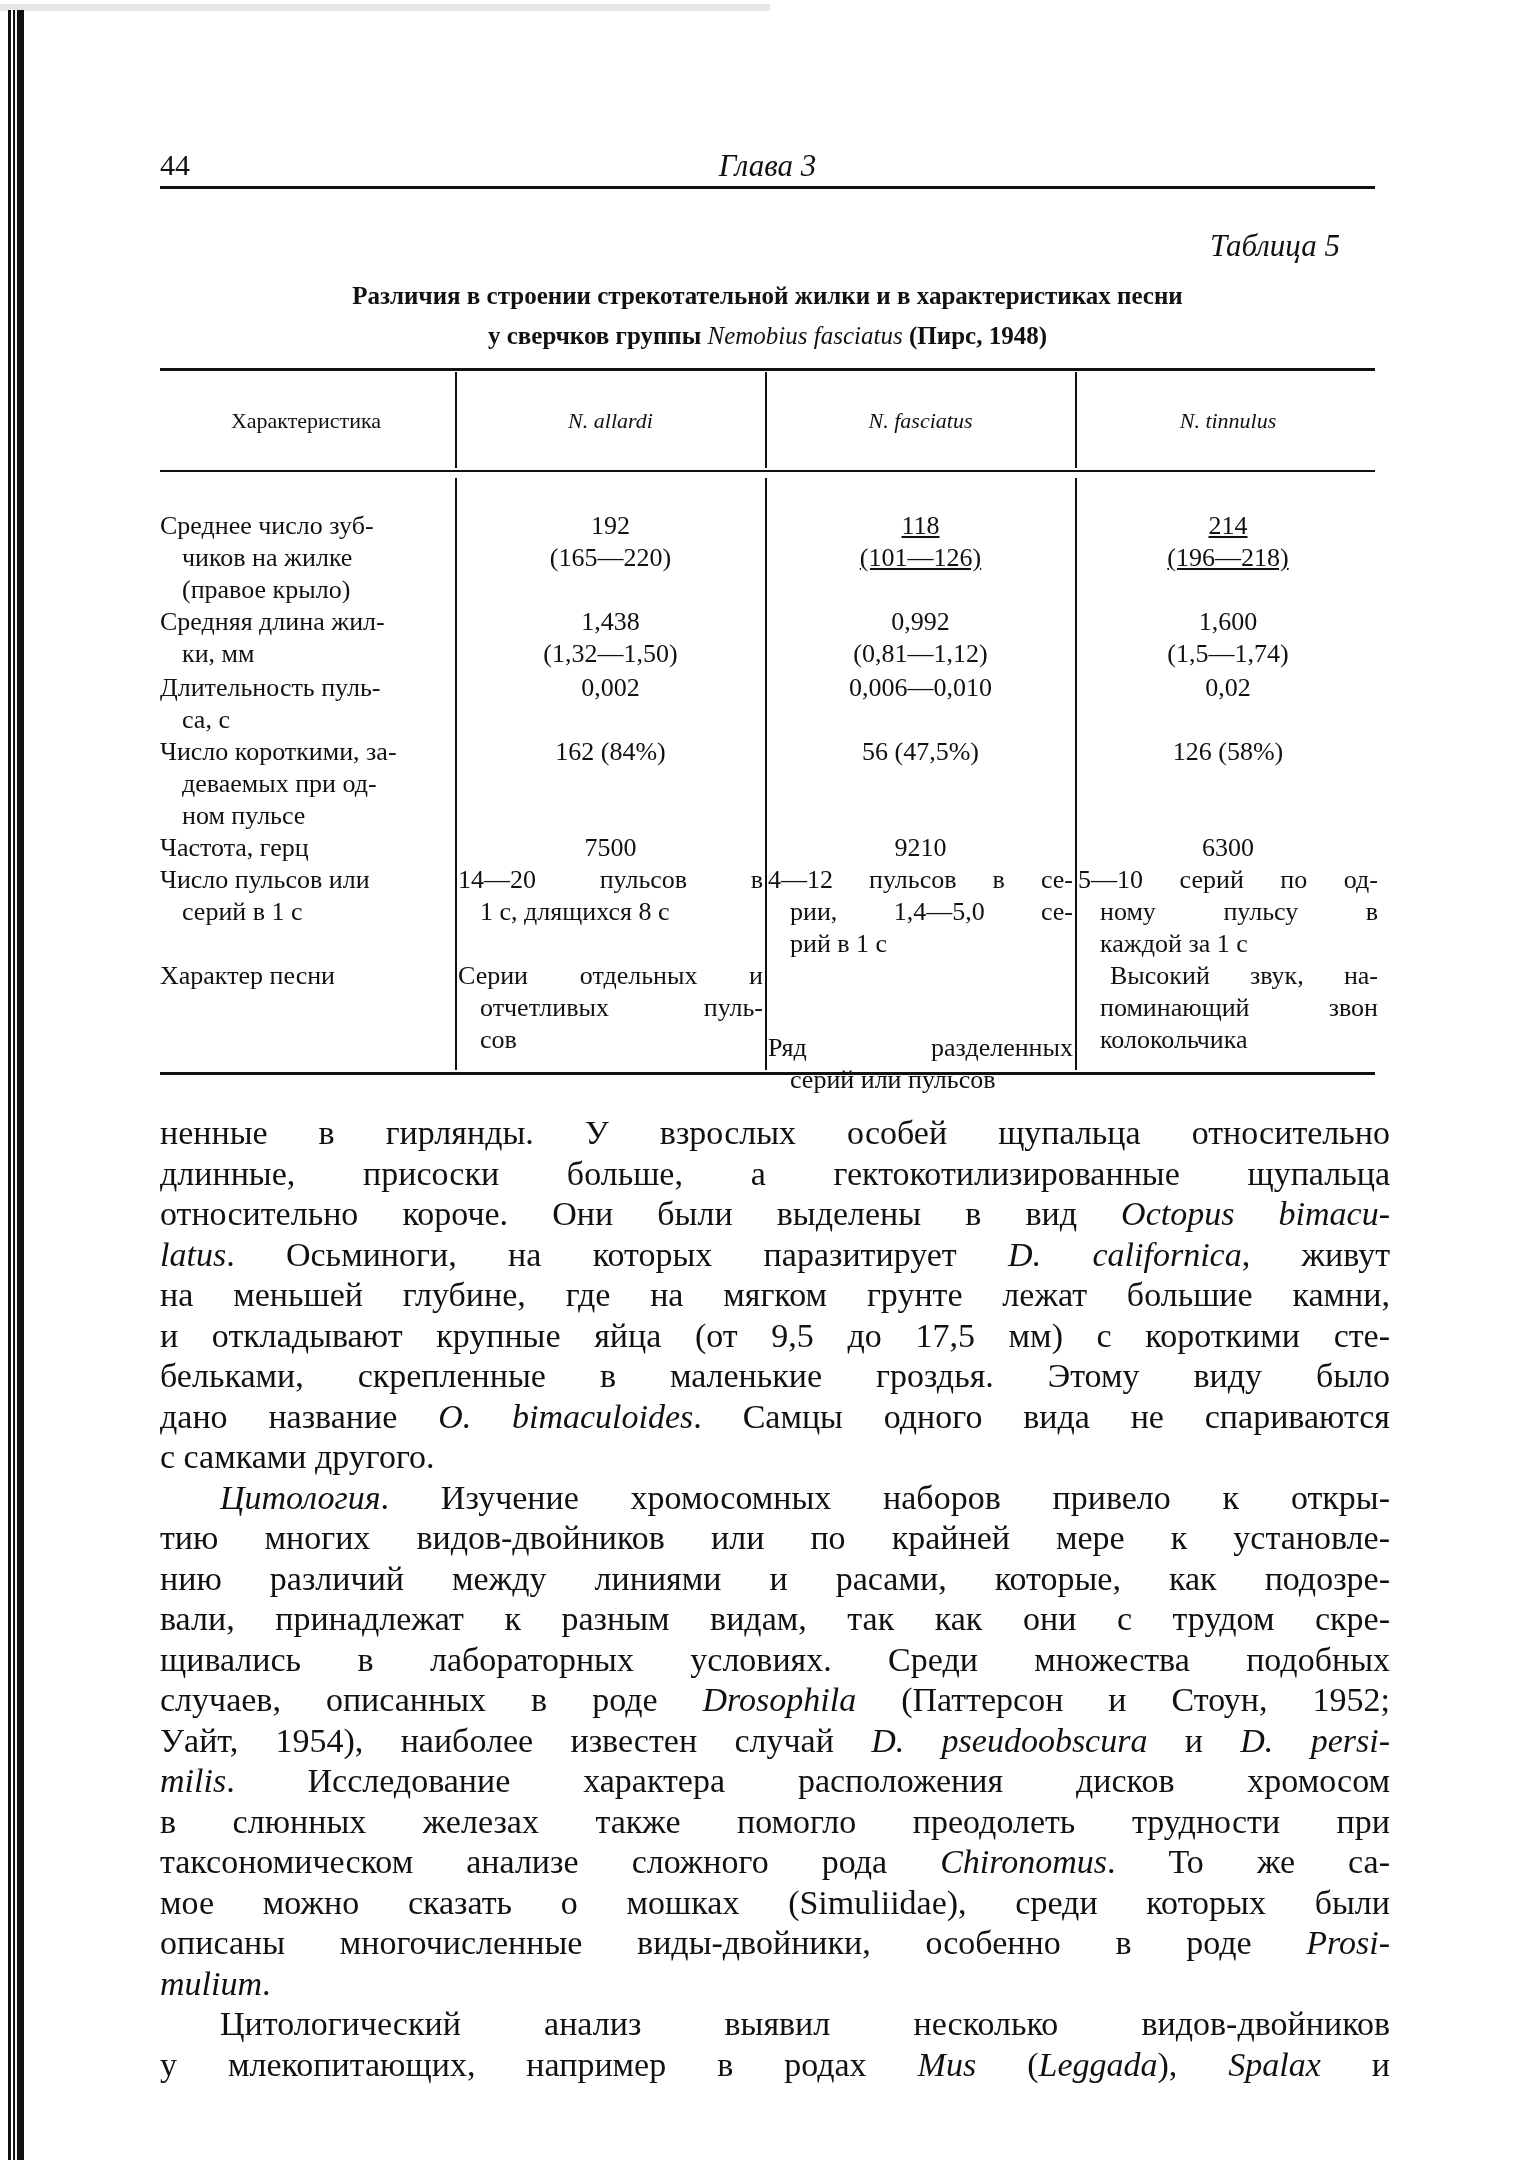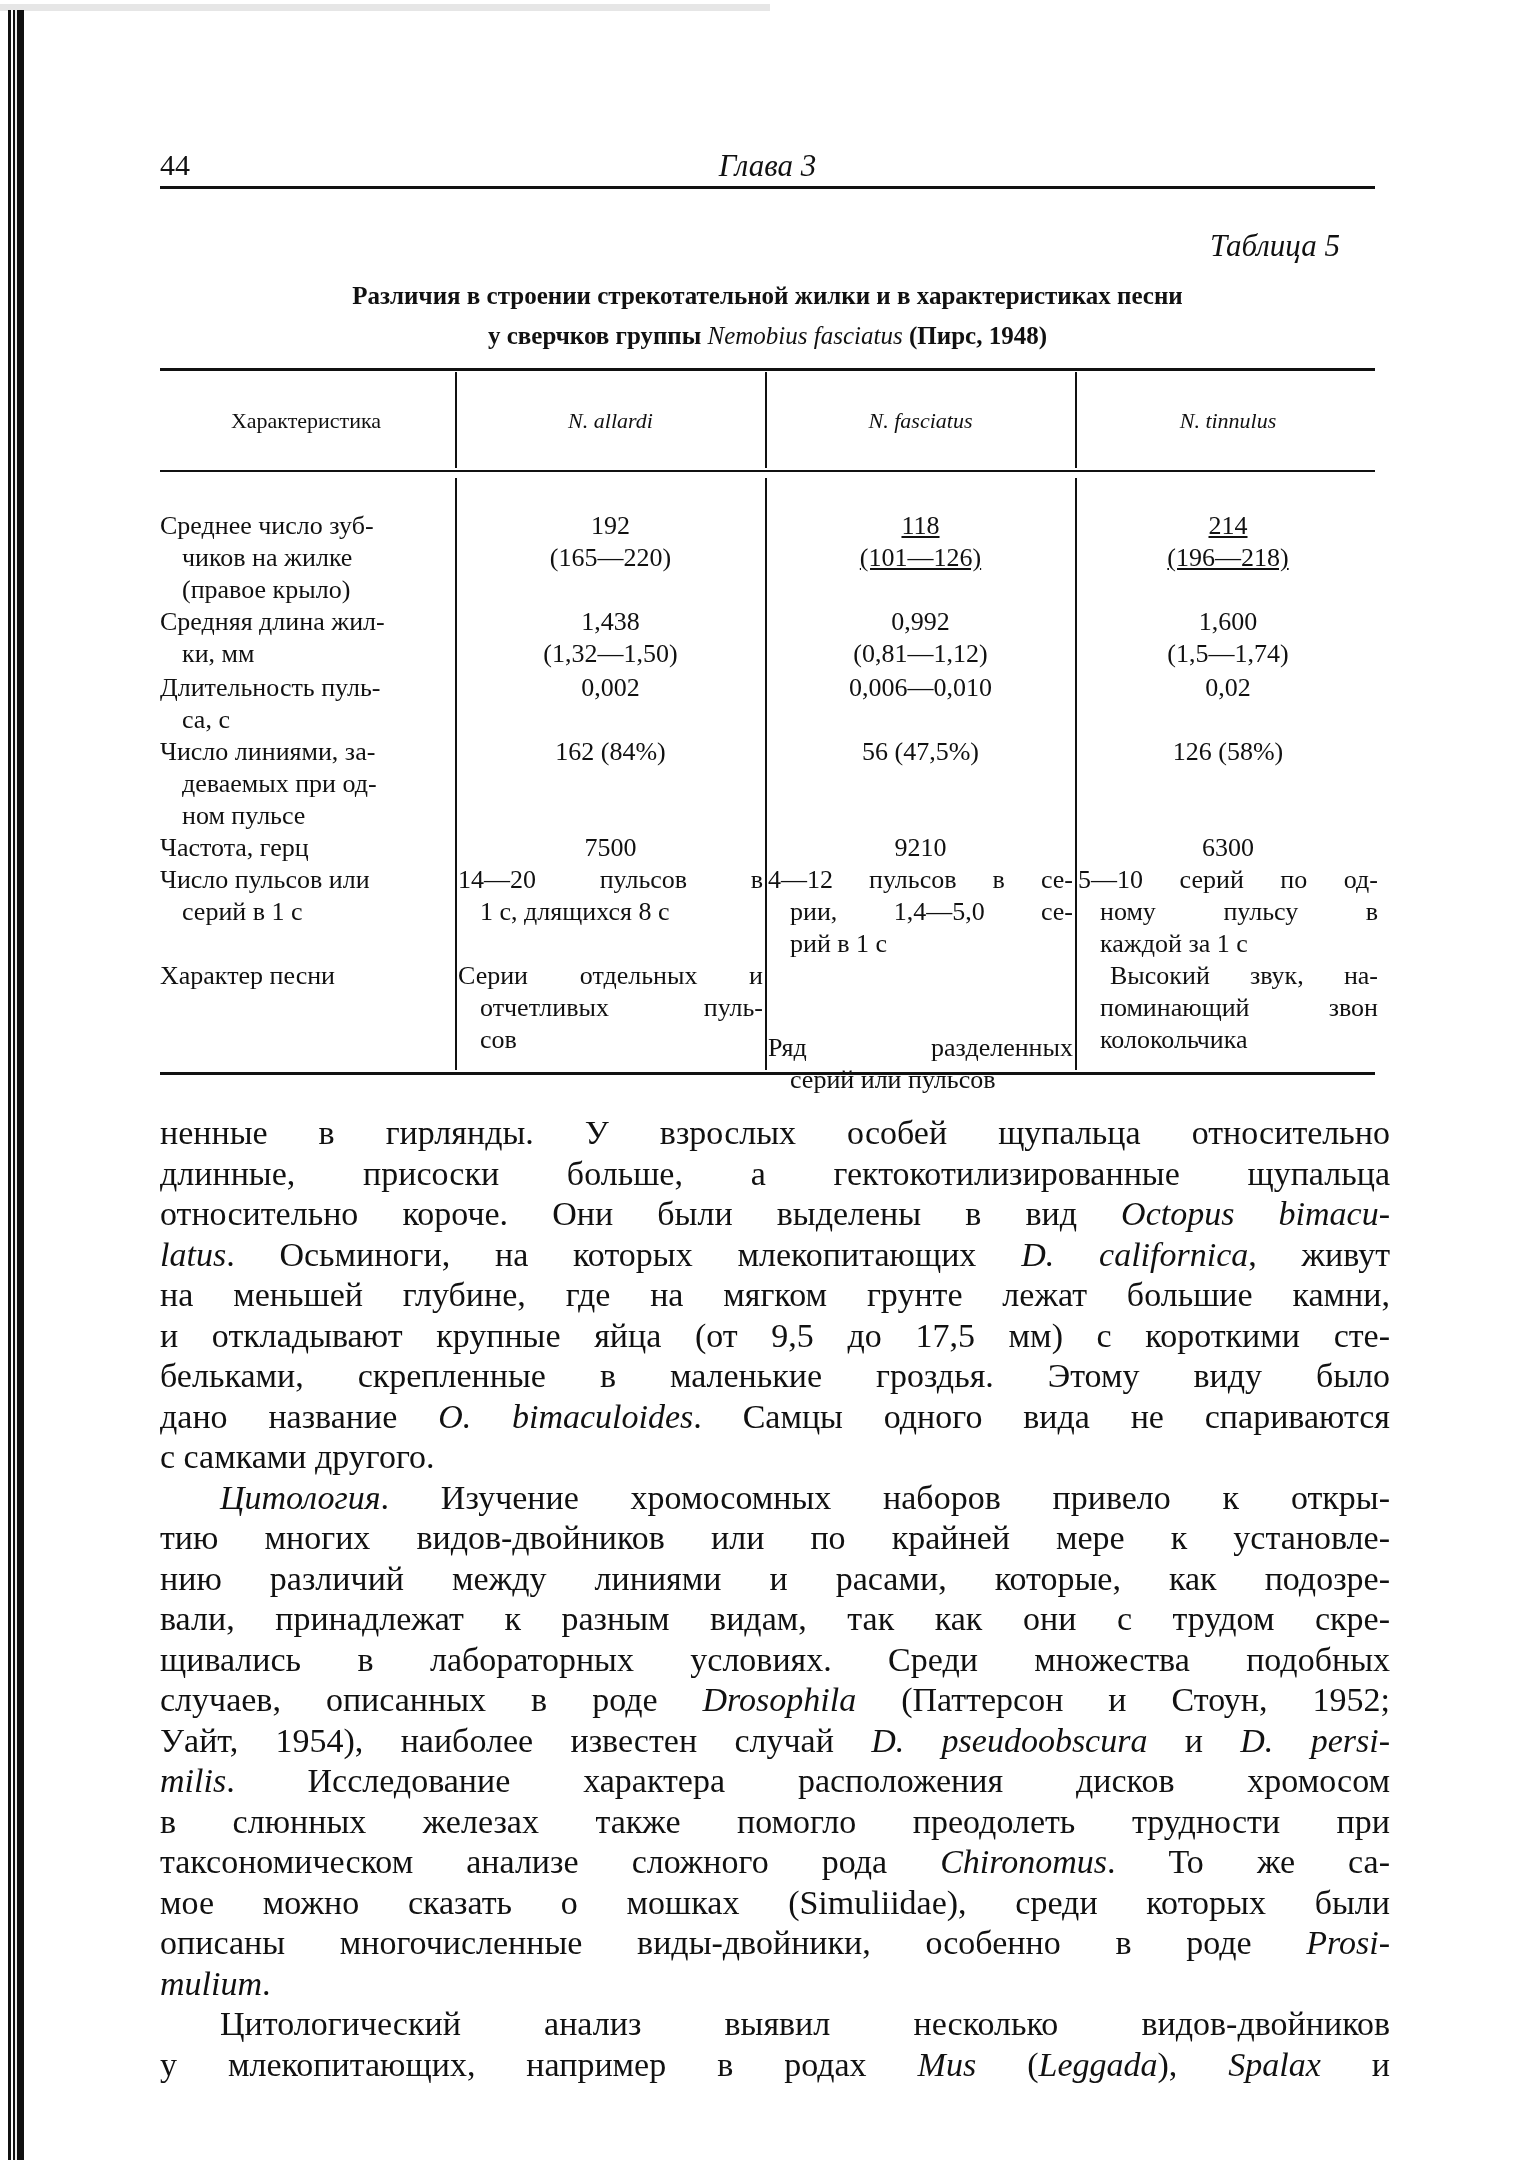--- a/index.html
+++ b/index.html
@@ -108,21 +108,21 @@
       <div class="cell val c1" style="top: 672px;">
         <span class="ln" style="display: block;">0,002</span>
       </div>
       <div class="cell val c2" style="top: 672px;">
         <span class="ln" style="display: block;">0,006—0,010</span>
       </div>
       <div class="cell val c3" style="top: 672px;">
         <span class="ln" style="display: block;">0,02</span>
       </div>
       <div class="cell lbl" style="top: 736px;">
-        <span class="ln">Число линиями, за-</span>
+        <span class="ln">Число короткими, за-</span>
         <span class="ln ind">деваемых при од-</span>
         <span class="ln ind">ном пульсе</span>
       </div>
       <div class="cell val c1" style="top: 736px;">
         <span class="ln" style="display: block;">162 (84%)</span>
       </div>
       <div class="cell val c2" style="top: 736px;">
         <span class="ln" style="display: block;">56 (47,5%)</span>
       </div>
       <div class="cell val c3" style="top: 736px;">
@@ -176,21 +176,21 @@
         <span class="ln last" style="display: block;">колокольчика</span>
       </div>
     </div>
   <div class="rule" style="left:160px;top:1072px;width:1215px;height:3px;"></div>
 </div>
 
 <div class="body-text" id="body-text">
     <span class="ln"><span>ненные в гирлянды. У взрослых особей щупальца относительно</span></span>
     <span class="ln"><span>длинные, присоски больше, а гектокотилизированные щупальца</span></span>
     <span class="ln"><span>относительно короче. Они были выделены в вид </span><i>Octopus bimacu-</i></span>
-    <span class="ln"><i>latus</i><span>. Осьминоги, на которых млекопитающих </span><i>D. californica</i><span>, живут</span></span>
+    <span class="ln"><i>latus</i><span>. Осьминоги, на которых паразитирует </span><i>D. californica</i><span>, живут</span></span>
     <span class="ln"><span>на меньшей глубине, где на мягком грунте лежат большие камни,</span></span>
     <span class="ln"><span>и откладывают крупные яйца (от 9,5 до 17,5 мм) с короткими сте-</span></span>
     <span class="ln"><span>бельками, скрепленные в маленькие гроздья. Этому виду было</span></span>
     <span class="ln"><span>дано название </span><i>O. bimaculoides</i><span>. Самцы одного вида не спариваются</span></span>
     <span class="ln end"><span>с самками другого.</span></span>
     <span class="ln par"><i>Цитология</i><span>. Изучение хромосомных наборов привело к откры-</span></span>
     <span class="ln"><span>тию многих видов-двойников или по крайней мере к установле-</span></span>
     <span class="ln"><span>нию различий между линиями и расами, которые, как подозре-</span></span>
     <span class="ln"><span>вали, принадлежат к разным видам, так как они с трудом скре-</span></span>
     <span class="ln"><span>щивались в лабораторных условиях. Среди множества подобных</span></span>

